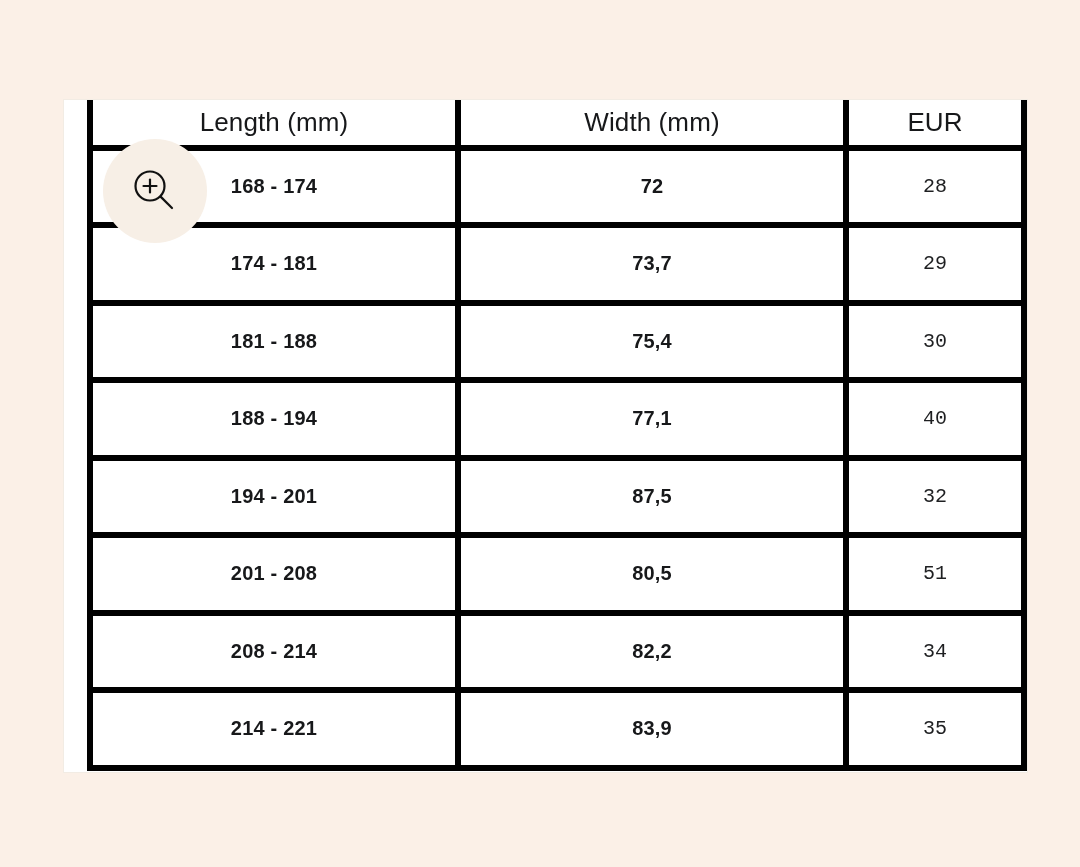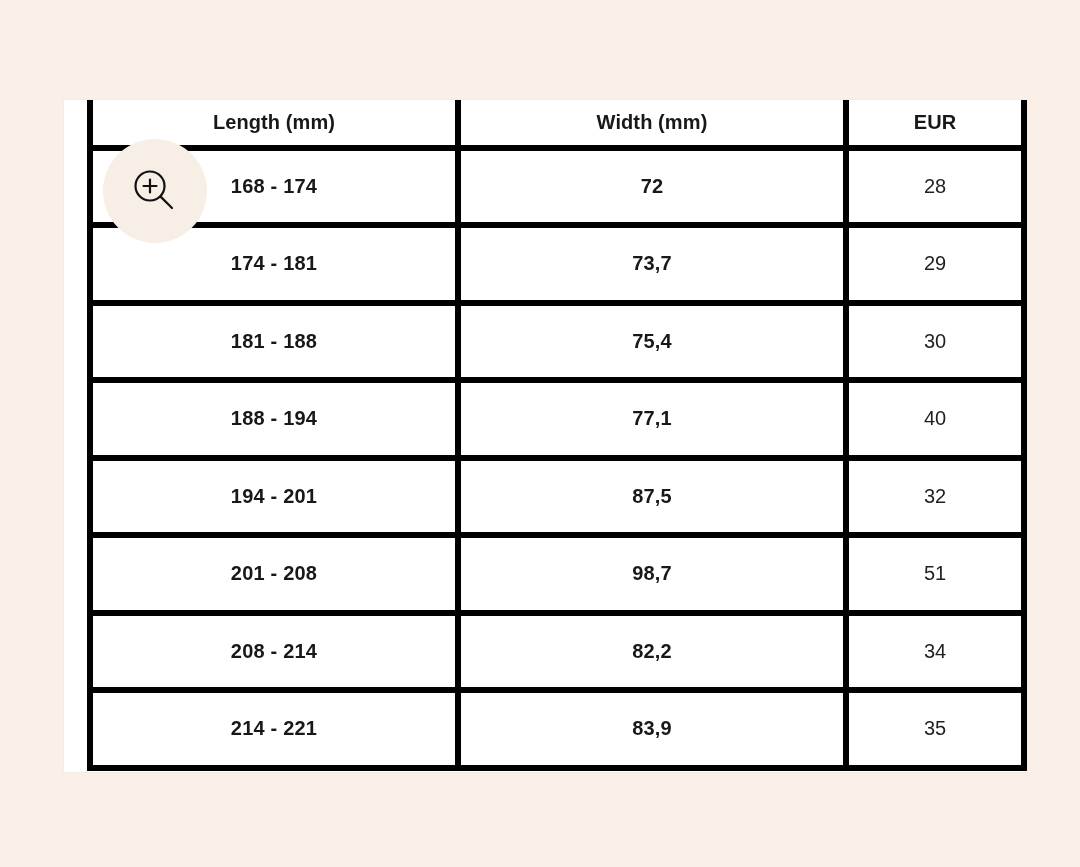--- a/index.html
+++ b/index.html
@@ -46,41 +46,42 @@
   .size-table th,
   .size-table td {
     border: 6px solid #000000;
     text-align: center;
     vertical-align: middle;
     color: #17181a;
   }
 
   .size-table thead th {
     height: 47px;
-    font-size: 20px;
-    font-weight: bold;
+    font-size: 26px;
+    font-weight: normal;
     letter-spacing: 0.1px;
     border-top: 1px solid #ffffff;
     background: #ffffff;
   }
 
   .size-table tbody td {
     height: 77.5px;
     font-size: 20px;
     background: #ffffff;
   }
 
   .size-table tbody td.v-bold {
     font-weight: bold;
     letter-spacing: 0.2px;
   }
 
   .size-table tbody td.v-reg {
     font-weight: normal;
     color: #1e1f21;
+    font-family: Liberation Mono, monospace;
   }
 
   
   .zoom-cursor {
     position: absolute;
     left: 103px;
     top: 139px;
     width: 104px;
     height: 104px;
     border-radius: 50%;
@@ -133,21 +134,21 @@
         <td class="v-bold">77,1</td>
         <td class="v-reg">40</td>
       </tr>
       <tr>
         <td class="v-bold">194 - 201</td>
         <td class="v-bold">87,5</td>
         <td class="v-reg">32</td>
       </tr>
       <tr>
         <td class="v-bold">201 - 208</td>
-        <td class="v-bold">98,7</td>
+        <td class="v-bold">80,5</td>
         <td class="v-reg">51</td>
       </tr>
       <tr>
         <td class="v-bold">208 - 214</td>
         <td class="v-bold">82,2</td>
         <td class="v-reg">34</td>
       </tr>
       <tr>
         <td class="v-bold">214 - 221</td>
         <td class="v-bold">83,9</td>

